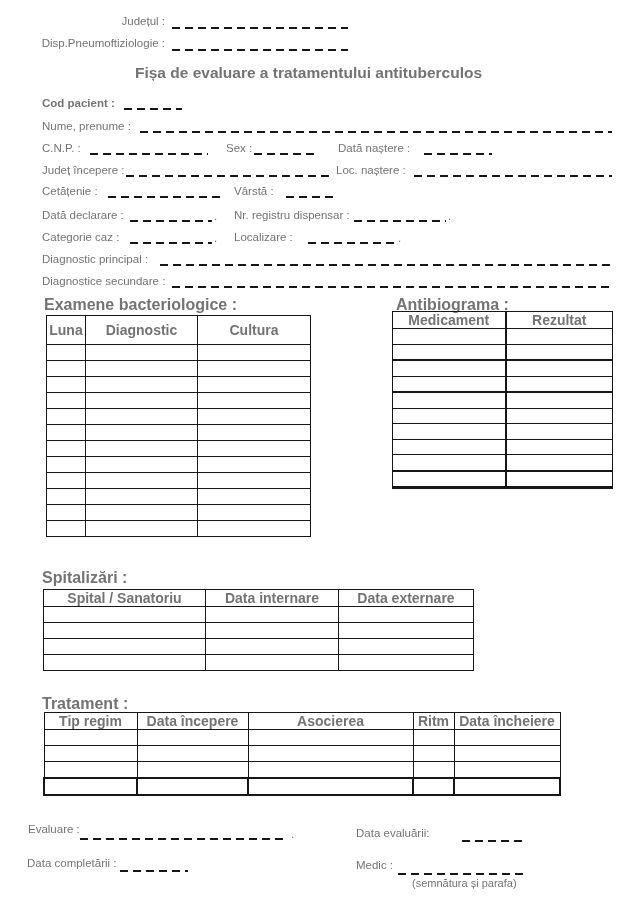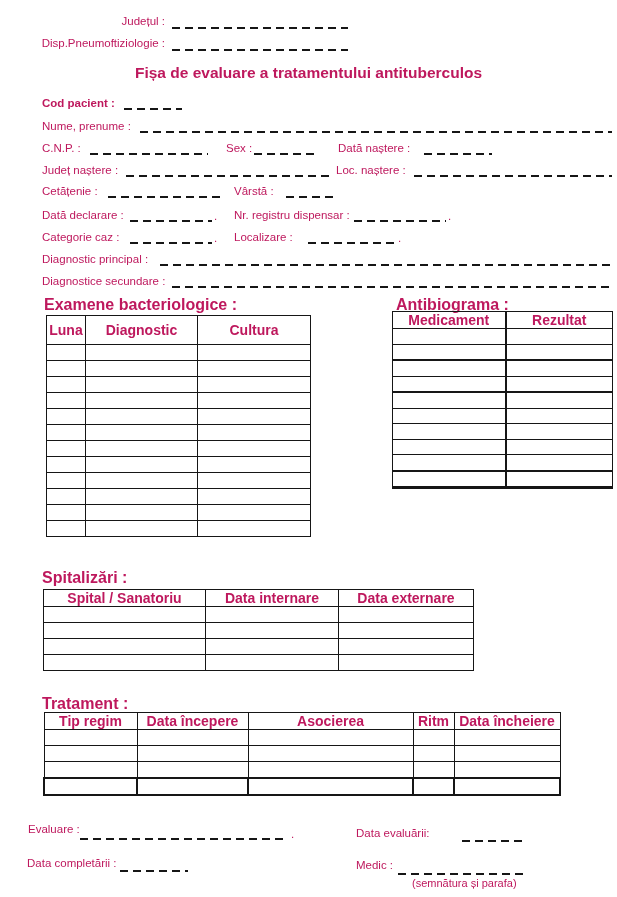--- a/index.html
+++ b/index.html
@@ -1,18 +1,18 @@
 <!DOCTYPE html>
 <html><head>
 <meta charset="utf-8">
 <style>
   html,body{margin:0;padding:0;background:#e8e8e8;}
   .page{
     position:relative;width:617px;height:897px;margin:0 auto;background:#ffffff;
-    font-family:"Liberation Sans",sans-serif;color:#be185d;overflow:hidden;
+    font-family:"Liberation Sans",sans-serif;color:#737373;overflow:hidden;
   }
   .lbl{position:absolute;font-size:11.5px;line-height:14px;white-space:nowrap;}
   .b{font-weight:bold;}
   .right{text-align:right;}
   .title{position:absolute;left:0;width:617px;text-align:center;font-size:15.5px;font-weight:bold;}
   .heading{position:absolute;font-size:16px;font-weight:bold;white-space:nowrap;}
   .blank{
     position:absolute;height:2px;
     background:repeating-linear-gradient(90deg,#161616 0 8px,transparent 8px 13px);
   }
@@ -56,21 +56,21 @@
   <span class="lbl" style="left:42px;top:119px">Nume, prenume :</span>
   <span class="blank" style="left:140px;top:131px;width:472px"></span>
 
   <span class="lbl" style="left:42px;top:141px">C.N.P. :</span>
   <span class="blank" style="left:90px;top:153px;width:118px"></span>
   <span class="lbl" style="left:226px;top:141px">Sex :</span>
   <span class="blank" style="left:254px;top:153px;width:62px"></span>
   <span class="lbl" style="left:338px;top:141px">Dată naștere :</span>
   <span class="blank" style="left:424px;top:153px;width:68px"></span>
 
-  <span class="lbl" style="left:42px;top:163px">Județ naștere :</span>
+  <span class="lbl" style="left:42px;top:163px">Județ începere :</span>
   <span class="blank" style="left:126px;top:175px;width:204px"></span>
   <span class="lbl" style="left:336px;top:163px">Loc. naștere :</span>
   <span class="blank" style="left:414px;top:175px;width:198px"></span>
 
   <span class="lbl" style="left:42px;top:184px">Cetățenie :</span>
   <span class="blank" style="left:108px;top:196px;width:116px"></span>
   <span class="lbl" style="left:234px;top:184px">Vârstă :</span>
   <span class="blank" style="left:286px;top:196px;width:48px"></span>
 
   <span class="lbl" style="left:42px;top:208px">Dată declarare :</span>

